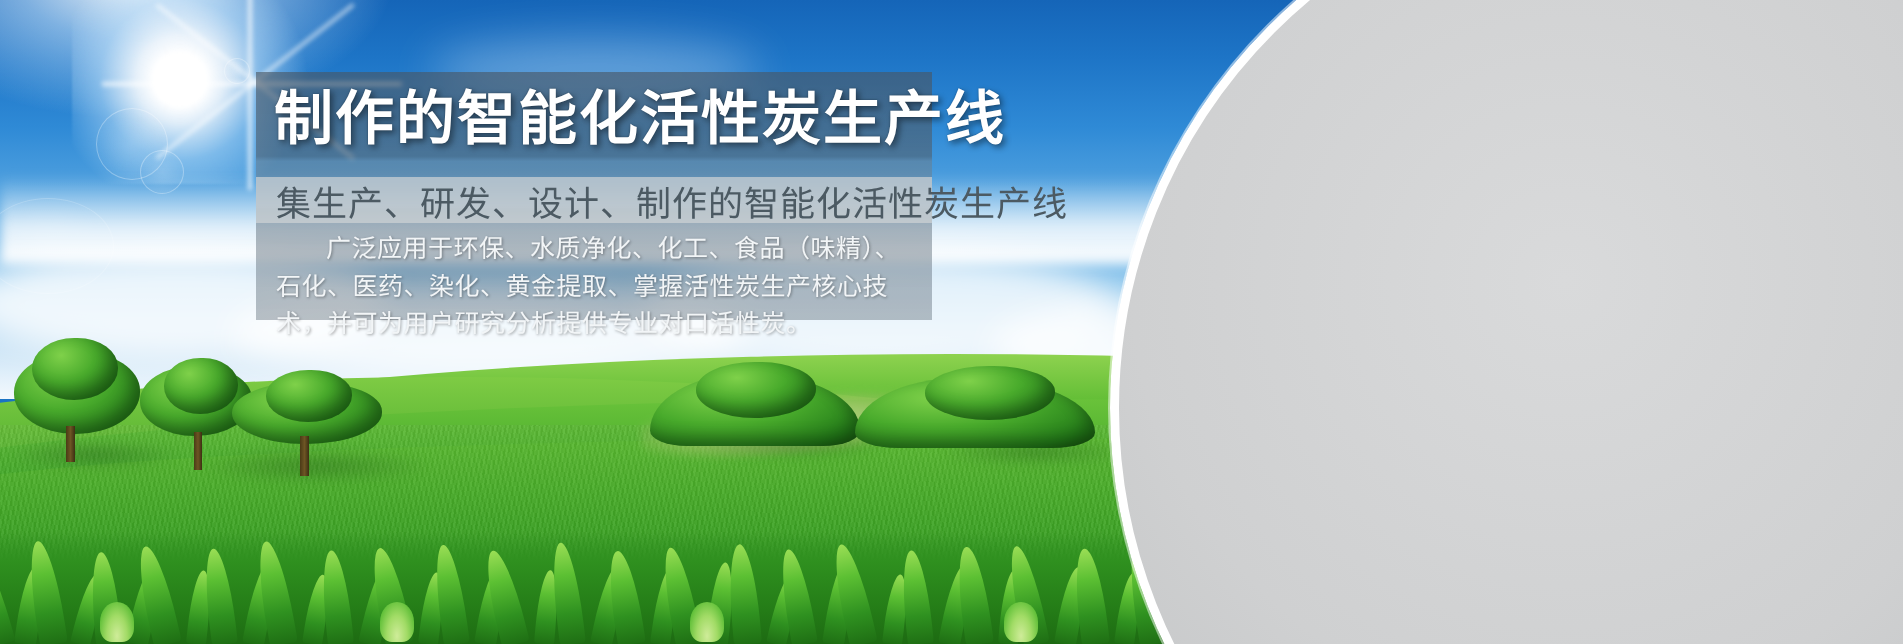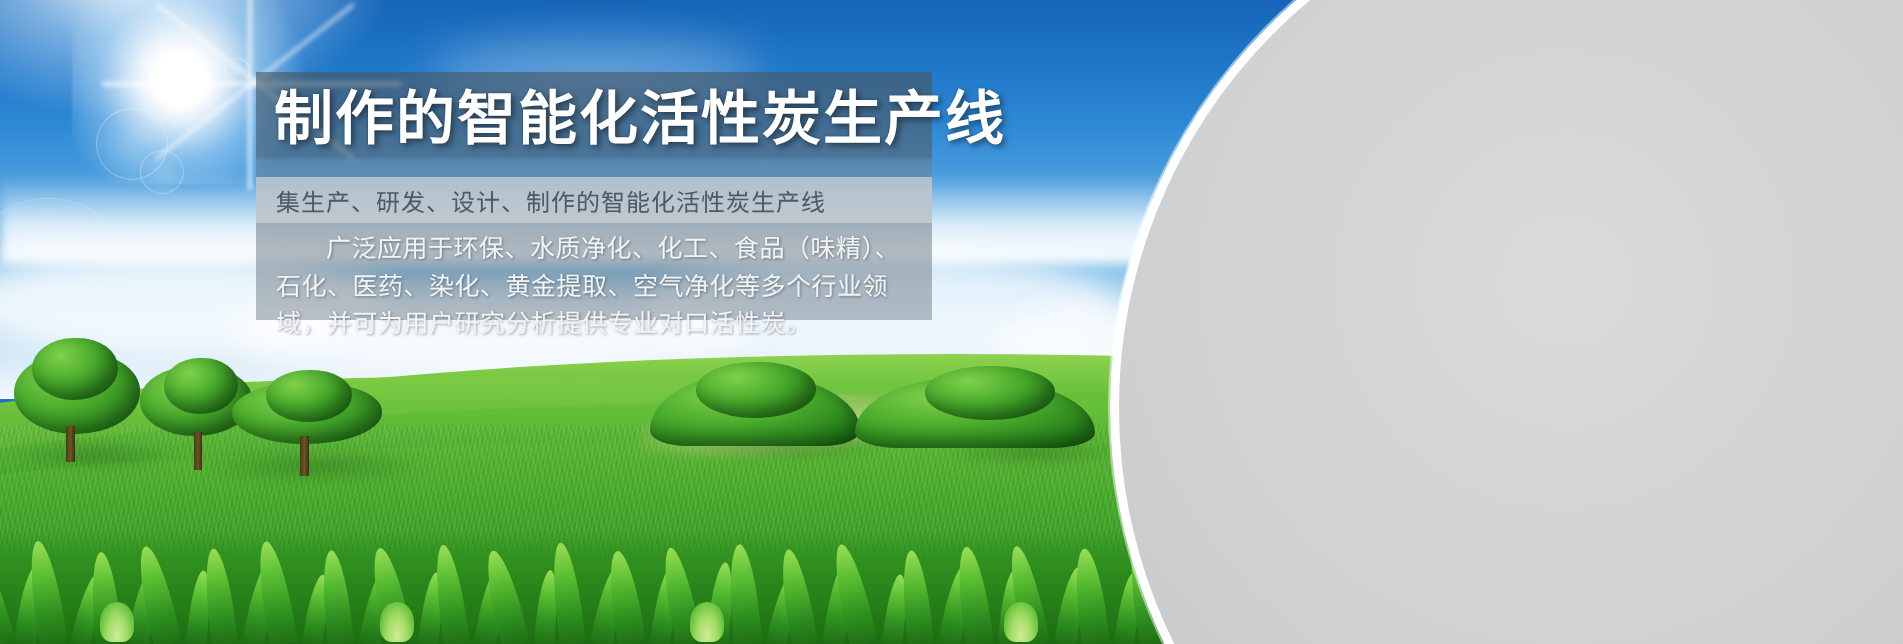--- a/index.html
+++ b/index.html
@@ -137,21 +137,21 @@
     letter-spacing:2px; line-height:1.42;
     text-shadow:3px 3px 6px rgba(0,0,0,.45), 0 0 2px rgba(0,0,0,.35);
     white-space:nowrap;
   }
   .subline-wrap{
     position:absolute; left:0; top:105px; width:100%; height:46px;
     background:rgba(208,212,214,.70);
     display:flex; align-items:center;
   }
   .subline{
-    margin-left:20px; font-size:24px; color:#4c5a63; letter-spacing:1px;
+    margin-left:20px; font-size:35px; color:#4c5a63; letter-spacing:1px;
     white-space:nowrap;
   }
   .body-copy{
     position:absolute; left:20px; top:158px; right:18px;
     font-size:25px; line-height:1.50; color:#f2f5f7;
     text-indent:2em; letter-spacing:.5px;
     text-shadow:1px 1px 3px rgba(0,0,0,.38);
   }
 
   
@@ -314,21 +314,21 @@
     </div>
   </div>
 
   <div class="text-panel">
     <div class="headline">制作的智能化活性炭生产线</div>
 
     <div class="subline-wrap">
       <div class="subline">集生产、研发、设计、制作的智能化活性炭生产线</div>
     </div>
 
-    <div class="body-copy">广泛应用于环保、水质净化、化工、食品（味精）、石化、医药、染化、黄金提取、空气净化等多个行业领域，并可为用户研究分析提供专业对口活性炭。</div>
+    <div class="body-copy">广泛应用于环保、水质净化、化工、食品（味精）、石化、医药、染化、黄金提取、掌握活性炭生产核心技术，并可为用户研究分析提供专业对口活性炭。</div>
   </div>
 
   <div class="circle-panel">
     <div class="prod-stage">
 
       
 
       
 
       

